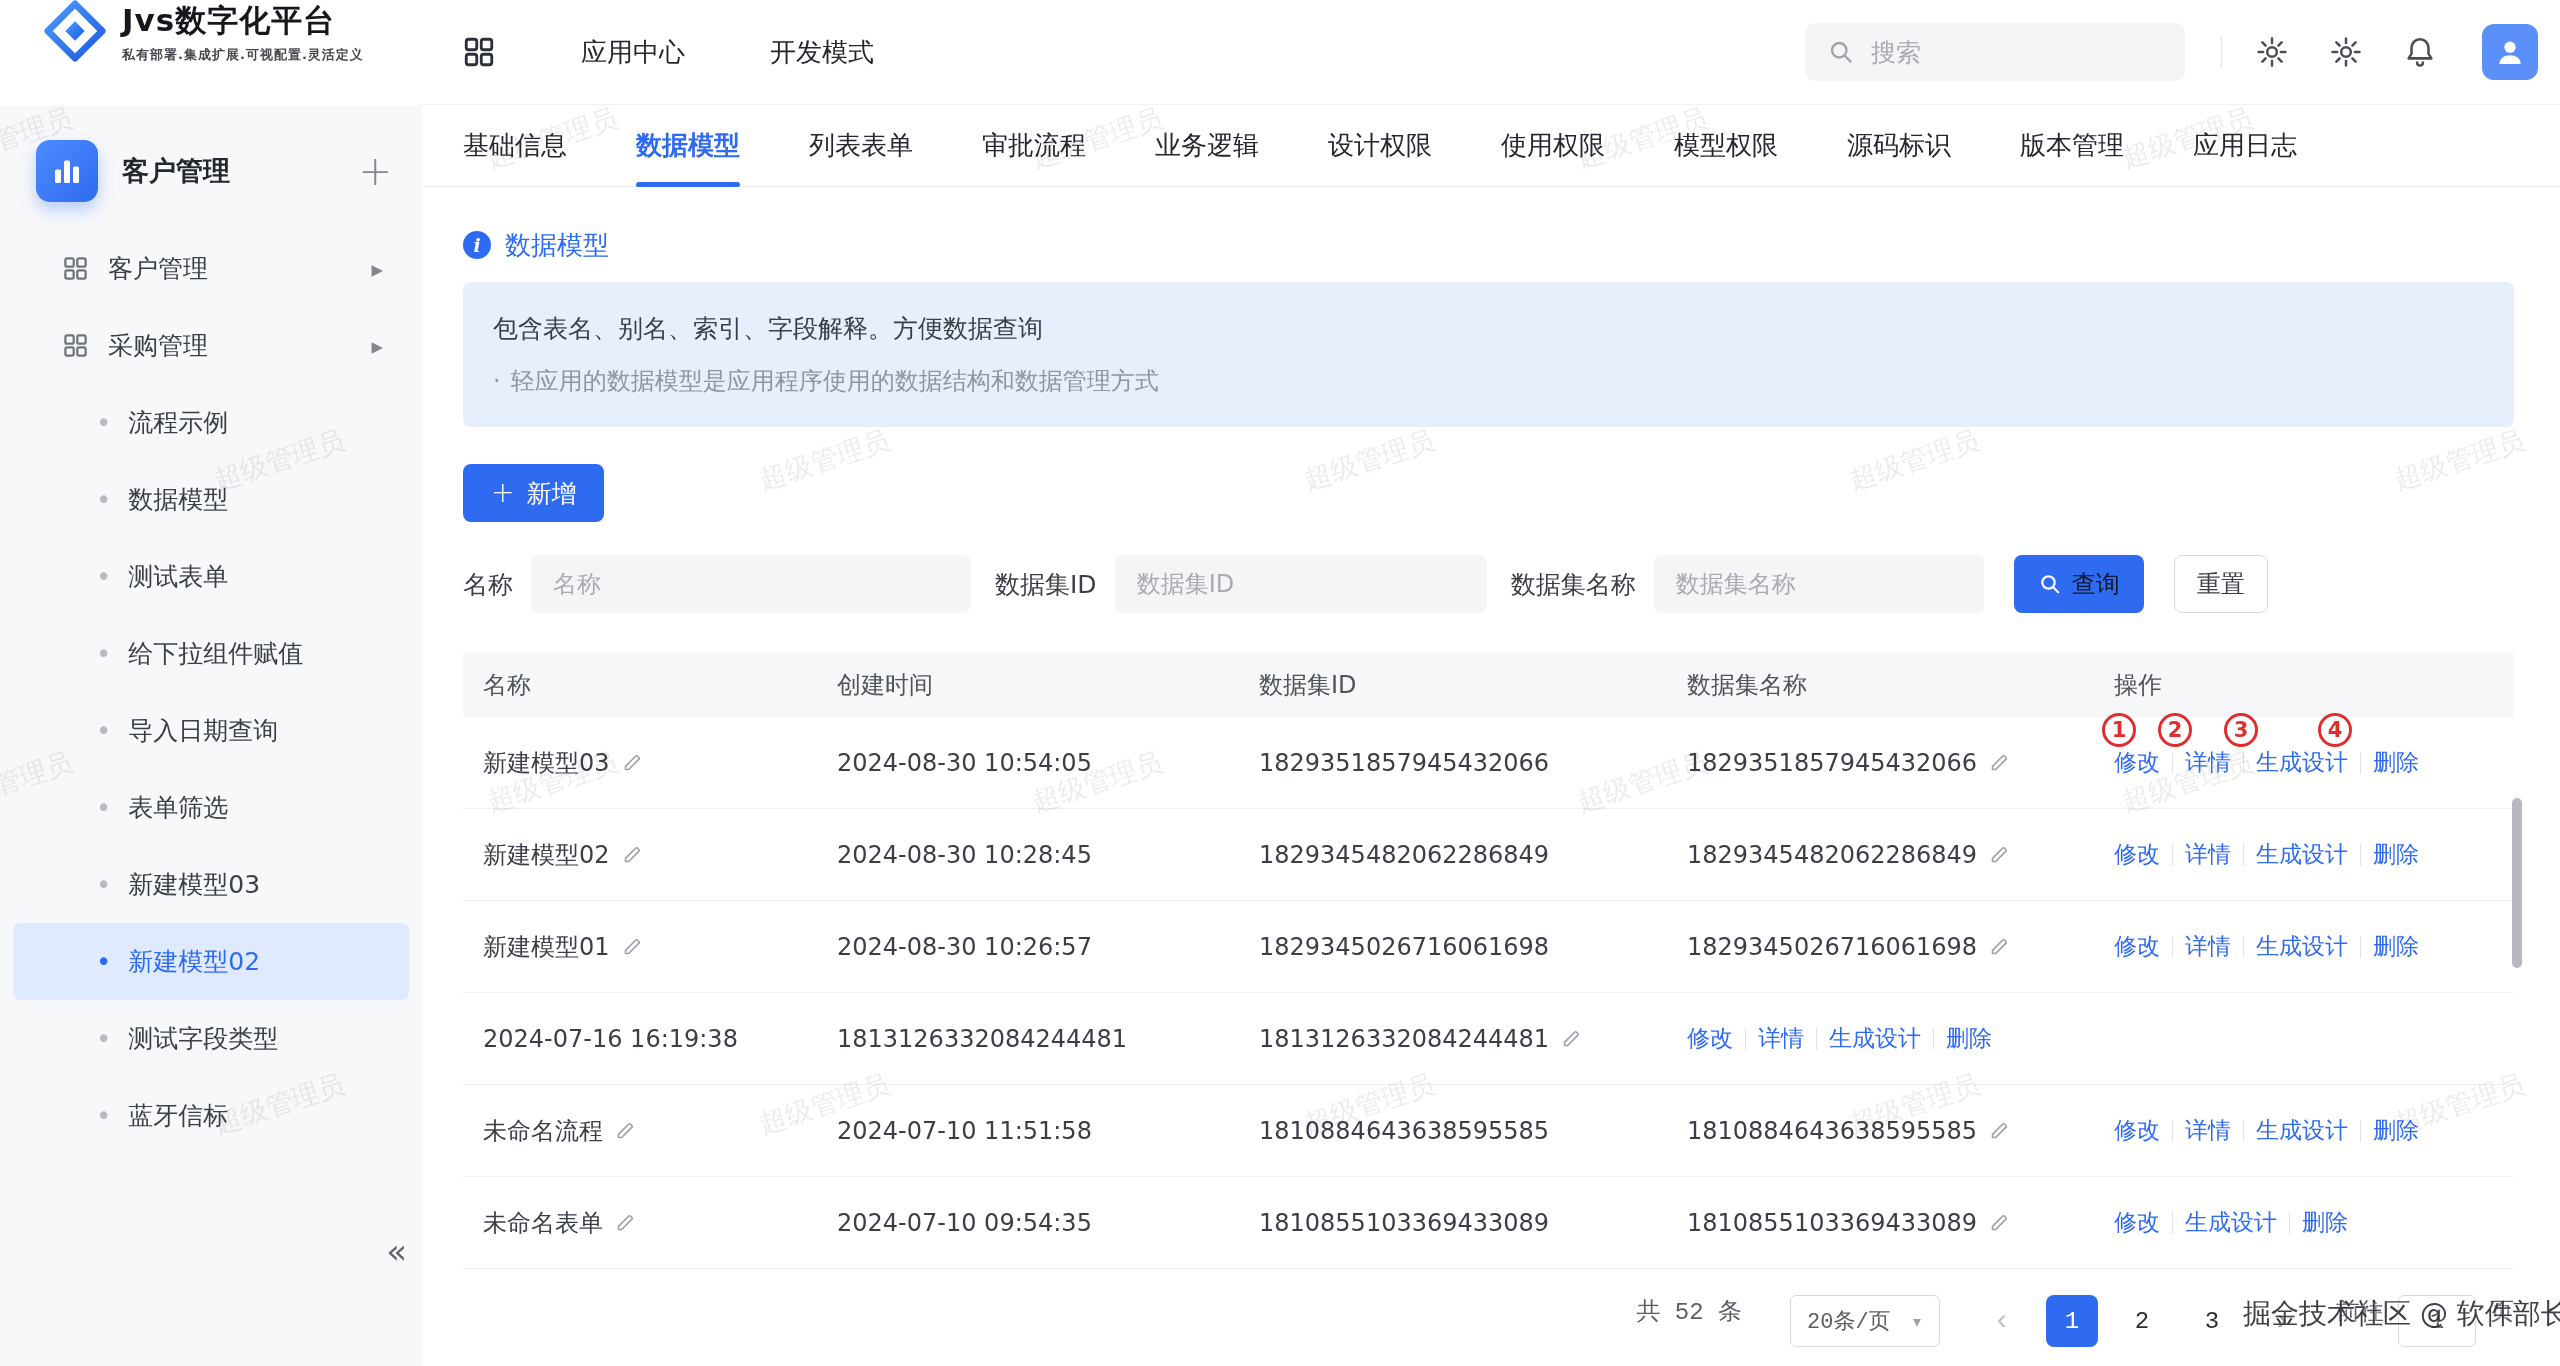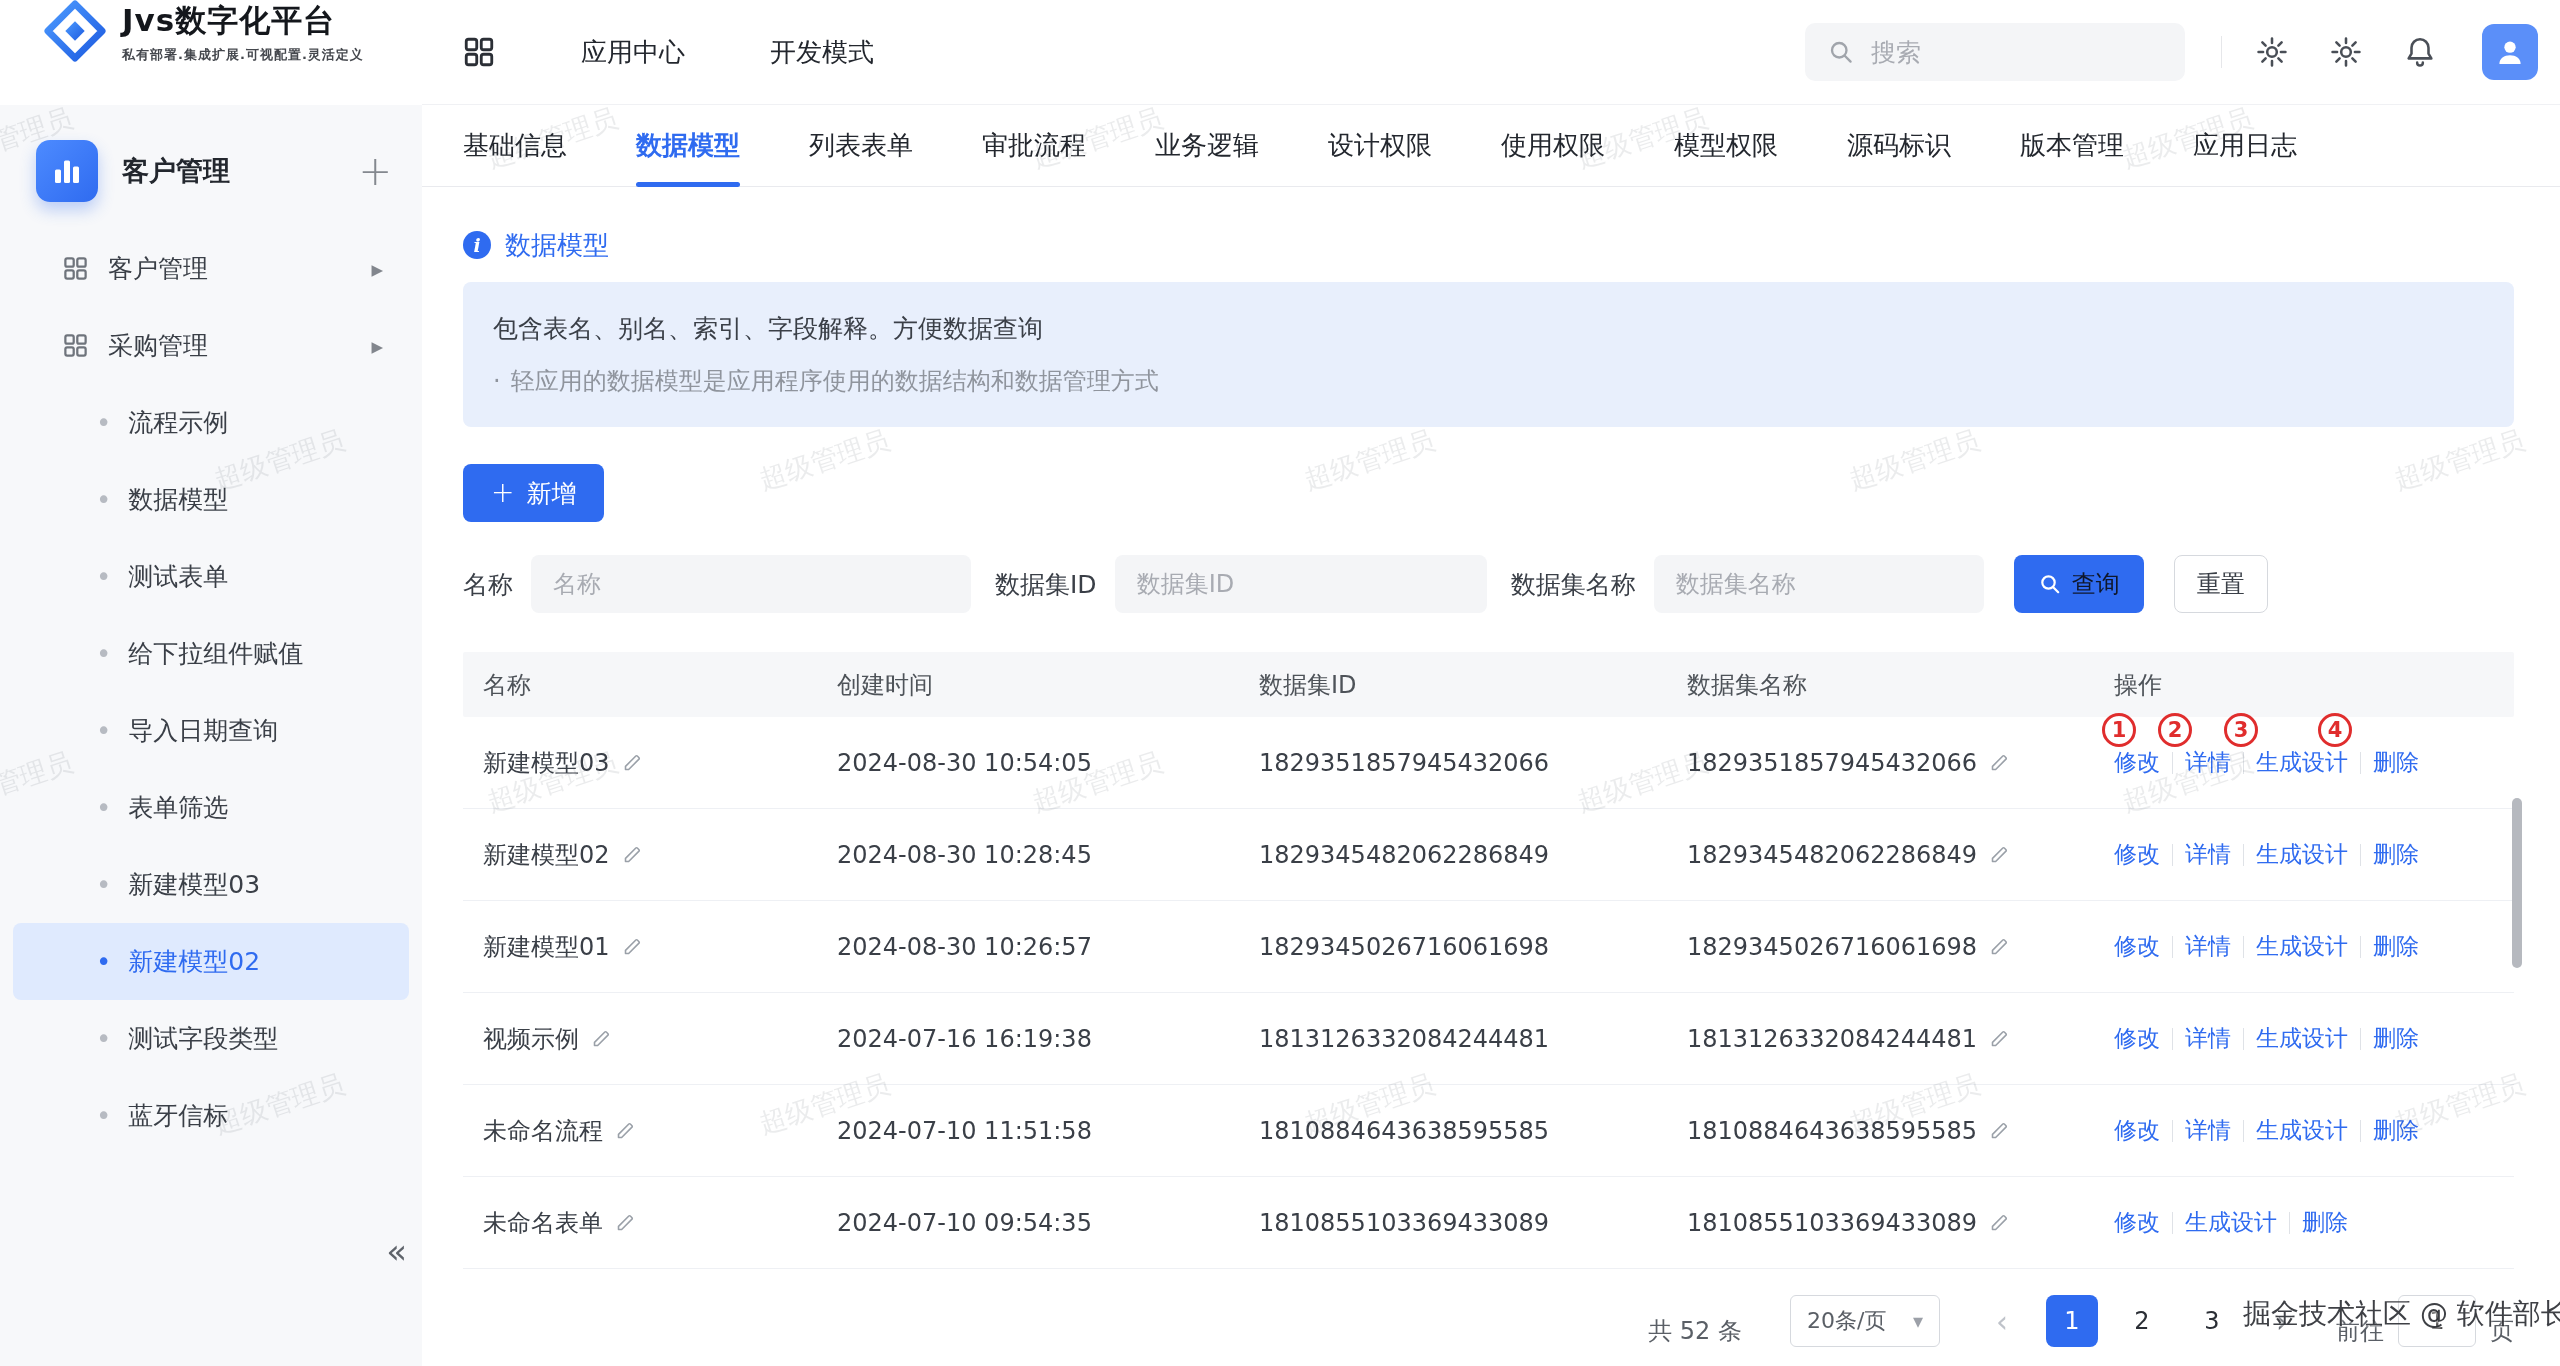--- a/index.html
+++ b/index.html
@@ -88,21 +88,21 @@
   .cell-name{gap:12px;}
   .pencil{display:inline-flex;cursor:pointer;}
   .actions{position:relative;}
   .action-link{color:var(--accent);font-size:23px;cursor:pointer;white-space:nowrap;}
   .sep{width:1px;height:22px;background:#dfe2e7;margin:0 12px;}
   .annos{position:absolute;left:0;top:0;width:100%;height:0;pointer-events:none;}
   .anno{position:absolute;top:-4px;width:34px;height:34px;border:3px solid var(--annotation);border-radius:50%;color:var(--annotation);font-size:21px;font-weight:bold;display:flex;align-items:center;justify-content:center;background:transparent;}
   .anno0{left:-12px;} .anno1{left:44px;} .anno2{left:110px;} .anno3{left:204px;}
 
   
-  .pagination{display:flex;align-items:flex-end;justify-content:flex-end;margin-top:26px;font-size:24px;color:#5a5f66;}
+  .pagination{display:flex;align-items:flex-start;justify-content:flex-end;margin-top:26px;font-size:24px;color:#5a5f66;font-family:Liberation Mono, monospace;}
   .total{white-space:nowrap;}
   .size-select{width:150px;height:52px;border:1px solid #d6d9de;border-radius:6px;display:flex;align-items:center;justify-content:space-between;padding:0 16px;color:#5a5f66;font-size:22px;margin-left:48px;cursor:pointer;white-space:nowrap;background:#fff;}
   .size-select .chev-down{color:#9ca0a8;font-size:20px;}
   .pg-prev{width:52px;height:52px;display:flex;align-items:center;justify-content:center;font-size:30px;color:#bfc3ca;margin-left:36px;cursor:default;}
   .pg-next{width:52px;height:52px;display:flex;align-items:center;justify-content:center;font-size:30px;color:#5a5f66;margin-left:18px;cursor:pointer;}
   .pages{display:flex;align-items:center;}
   .page{width:52px;height:52px;border-radius:8px;display:flex;align-items:center;justify-content:center;font-size:24px;color:#2b2f36;margin-left:18px;cursor:pointer;}
   .page.active{background:var(--accent);color:#fff;}
   .goto-label{margin-left:28px;white-space:nowrap;}
   .goto-input{width:78px;height:52px;border:1px solid #d6d9de;border-radius:6px;text-align:center;font-size:24px;color:#333;margin:0 14px;outline:none;font-family:inherit;}
@@ -416,28 +416,20 @@
                 <span class="action-link">修改</span>
                 <span class="sep"></span>
                 <span class="action-link">详情</span>
                 <span class="sep"></span>
                 <span class="action-link">生成设计</span>
                 <span class="sep"></span>
                 <span class="action-link">删除</span>
               </div>
             </div>
             <div class="t-row">
-              <div class="cell cell-name">
-                <span>视频示例</span>
-                <span class="pencil">
-                  <svg viewBox="0 0 24 24" width="21" height="21">
-                    <path d="M4 20h3.6L19.4 8.2a1.2 1.2 0 0 0 0-1.7l-1.9-1.9a1.2 1.2 0 0 0-1.7 0L4 16.4V20z" fill="none" stroke="#9aa0a8" stroke-width="1.8" stroke-linejoin="round"></path>
-                  </svg>
-                </span>
-              </div>
               <div class="cell">2024-07-16 16:19:38</div>
               <div class="cell">1813126332084244481</div>
               <div class="cell cell-name">
                 <span>1813126332084244481</span>
                 <span class="pencil">
                   <svg viewBox="0 0 24 24" width="21" height="21">
                     <path d="M4 20h3.6L19.4 8.2a1.2 1.2 0 0 0 0-1.7l-1.9-1.9a1.2 1.2 0 0 0-1.7 0L4 16.4V20z" fill="none" stroke="#9aa0a8" stroke-width="1.8" stroke-linejoin="round"></path>
                   </svg>
                 </span>
               </div>

